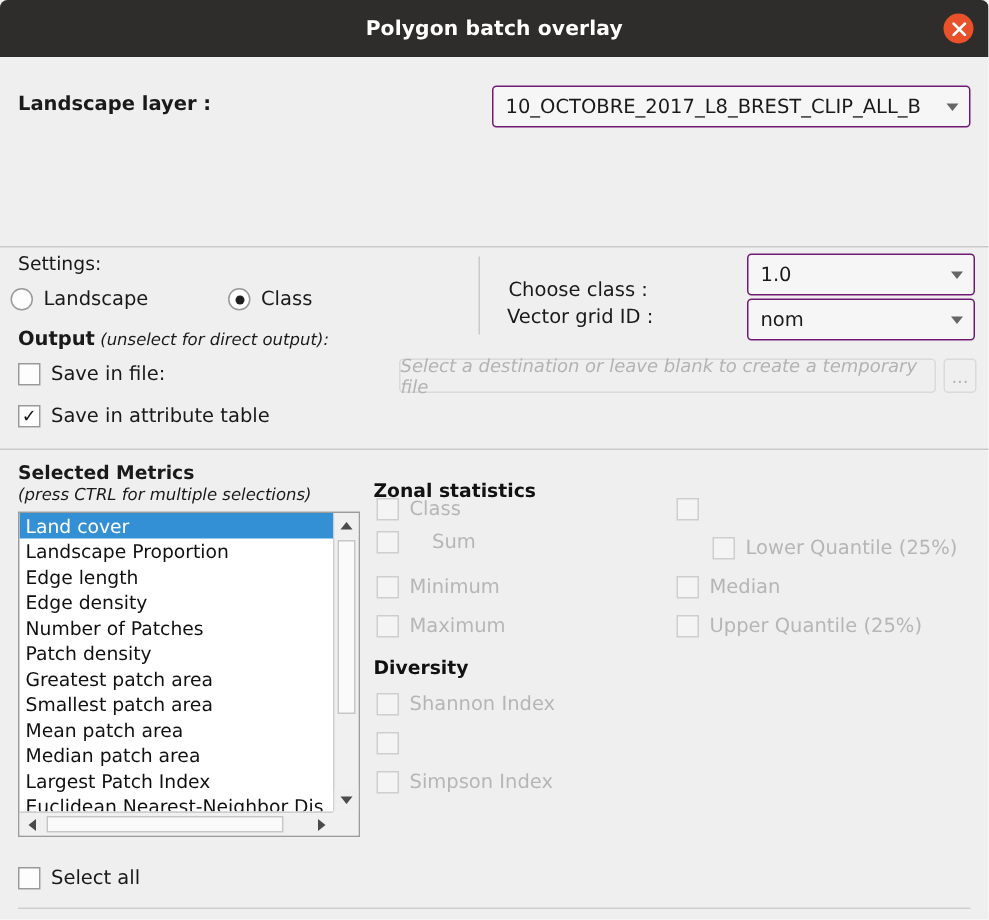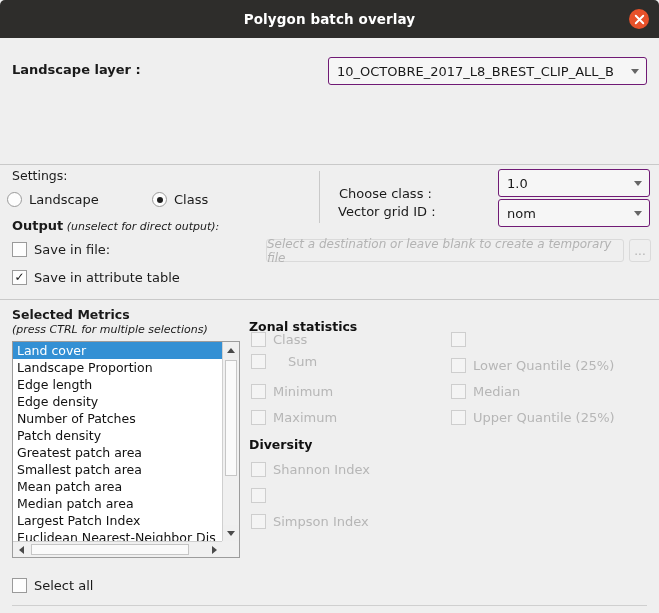--- a/index.html
+++ b/index.html
@@ -464,21 +464,21 @@
         </div>
         <div class="cbx-dis" style="left: 251px; top: 372px;">
           <span class="box"></span>
           <span>Maximum</span>
         </div>
       </div>
     <div id="zs-right">
         <div class="cbx-dis" style="left: 451px; top: 294px;">
           <span class="box"></span>
         </div>
-        <div class="cbx-dis" style="left: 451px; top: 320px; align-items: center;">
+        <div class="cbx-dis" style="left: 475px; top: 320px; align-items: center;">
           <span class="box"></span>
           <span>Lower Quantile (25%)</span>
         </div>
         <div class="cbx-dis" style="left: 451px; top: 346px;">
           <span class="box"></span>
           <span>Median</span>
         </div>
         <div class="cbx-dis" style="left: 451px; top: 372px;">
           <span class="box"></span>
           <span>Upper Quantile (25%)</span>

